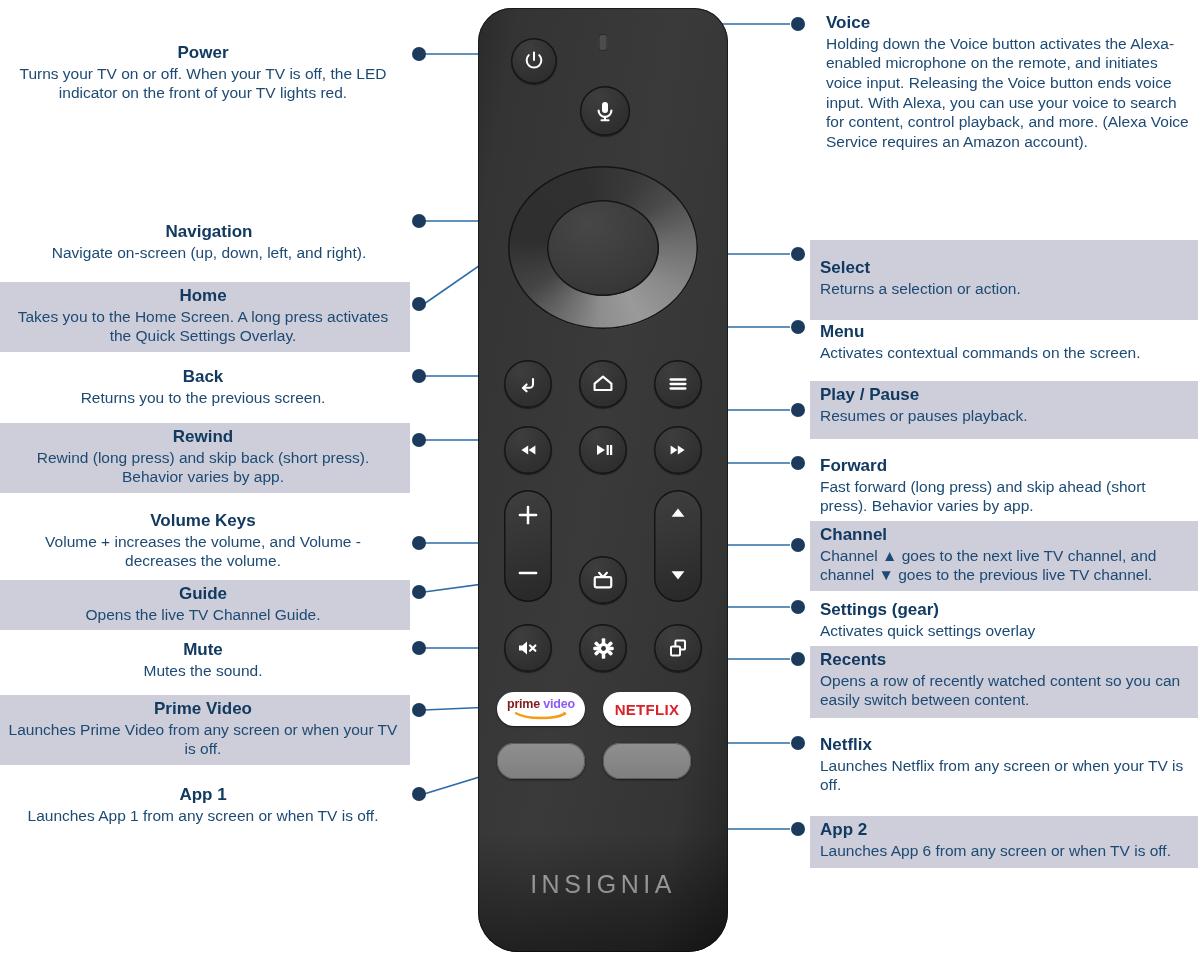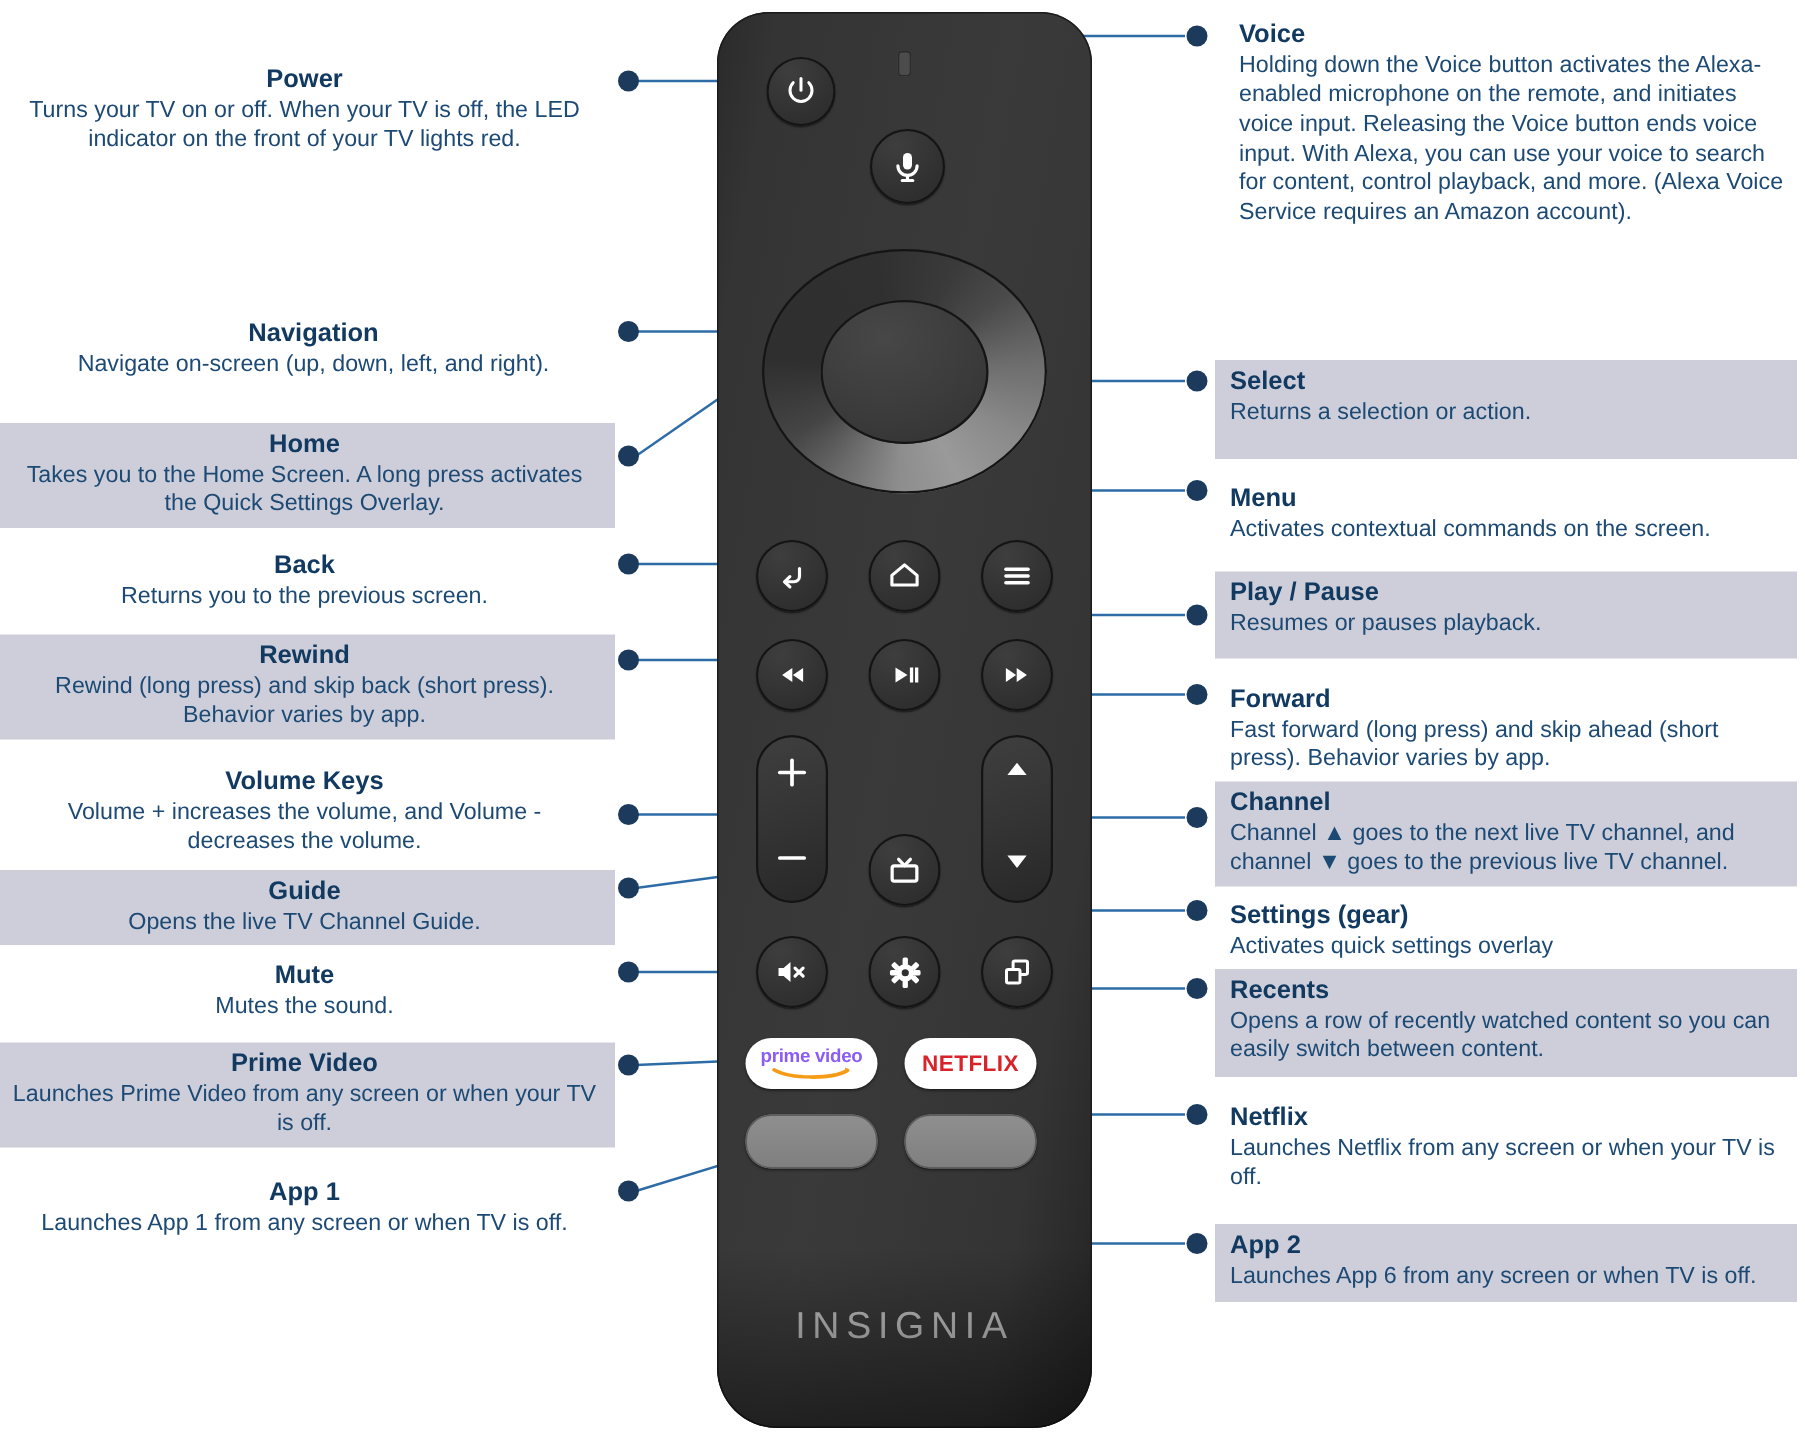--- a/index.html
+++ b/index.html
@@ -118,21 +118,21 @@
     background: linear-gradient(to bottom,#8f8f8f 0%,#7f7f7f 100%);
     box-shadow: inset 0 0 0 1px #5d5d5d, 0 1px 2px rgba(0,0,0,.55);
   }
   #app-prime   { left:19px;  top:684px; }
   #app-netflix { left:125px; top:684px; }
   #app-1       { left:19px;  top:735px; height:36px; }
   #app-2       { left:125px; top:735px; height:36px; }
 
   .prime-wrap { display:flex; flex-direction:column; align-items:center; line-height:1; }
   .prime-txt { font-size:12.5px; font-weight:bold; letter-spacing:-.2px; }
-  .prime-txt .p1 { color:#8b5cf6;text-align:center; }
+  .prime-txt .p1 { color:#7f1d1d;text-align:center; }
   .prime-txt .p2 { color:#8b5cf6; }
   .netflix-txt {
     color:#d8232a; font-weight:bold; font-size:15px; letter-spacing:.3px;
     font-family:"Liberation Sans", sans-serif;
   }
 
   #brand {
     position:absolute; left:0; right:0; top:862px;
     text-align:center; color:#b9b9b9;
     font-size:25px; letter-spacing:4.5px; font-weight:400;
@@ -192,21 +192,21 @@
         <circle cx="798" cy="829" r="7"></circle>
       </g>
     </svg>
   </div>
 
   <div class="callout left" style="left:0;top:40px;width:410px;padding:2px 12px 4px 8px;">
     <span class="ttl">Power</span>
     <span class="dsc">Turns your TV on or off. When your TV is off, the LED indicator on the front of your TV lights red.</span>
   </div>
 
-  <div class="callout left" style="left:0;top:209px;width:410px;padding:2px 12px 4px 20px;">
+  <div class="callout left" style="left:0;top:219px;width:410px;padding:2px 12px 4px 20px;">
     <span class="ttl">Navigation</span>
     <span class="dsc">Navigate on-screen (up, down, left, and right).</span>
   </div>
 
   <div class="callout left band" style="left:0;top:282px;width:410px;padding:3px 12px 6px 8px;">
     <span class="ttl">Home</span>
     <span class="dsc">Takes you to the Home Screen. A long press activates the Quick Settings Overlay.</span>
   </div>
 
   <div class="callout left" style="left:0;top:364px;width:410px;padding:2px 12px 4px 8px;">
@@ -242,21 +242,21 @@
   <div class="callout left" style="left:0;top:782px;width:410px;padding:2px 12px 4px 8px;">
     <span class="ttl">App 1</span>
     <span class="dsc">Launches App 1 from any screen or when TV is off.</span>
   </div>
 
   <div class="callout right" style="left:820px;top:10px;width:375px;padding:2px 6px 4px 6px;">
     <span class="ttl">Voice</span>
     <span class="dsc">Holding down the Voice button activates the Alexa-enabled microphone on the remote, and initiates voice input. Releasing the Voice button ends voice input. With Alexa, you can use your voice to search for content, control playback, and more. (Alexa Voice Service requires an Amazon account).</span>
   </div>
 
-  <div class="callout right band" style="left:810px;top:240px;width:388px;padding:3px 6px 22px 10px;">
+  <div class="callout right band" style="left:810px;top:240px;width:388px;padding:17px 6px 22px 10px;">
     <span class="ttl">Select</span>
     <span class="dsc">Returns a selection or action.</span>
   </div>
 
   <div class="callout right" style="left:810px;top:318px;width:388px;padding:3px 6px 4px 10px;">
     <span class="ttl">Menu</span>
     <span class="dsc">Activates contextual commands on the screen.</span>
   </div>
 
   <div class="callout right band" style="left:810px;top:381px;width:388px;padding:3px 6px 14px 10px;">

